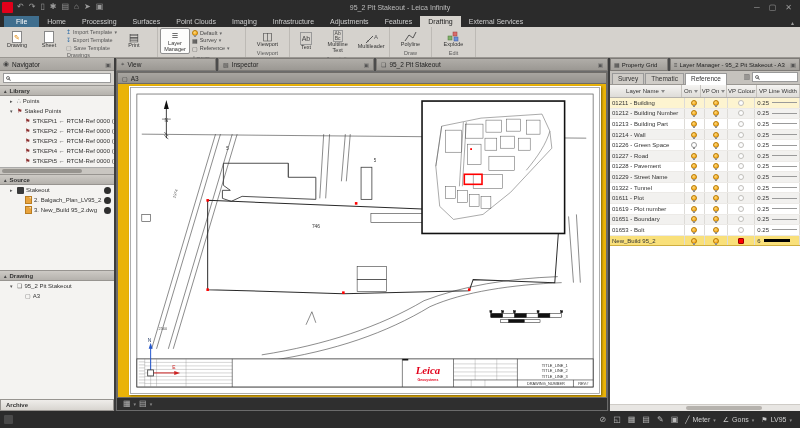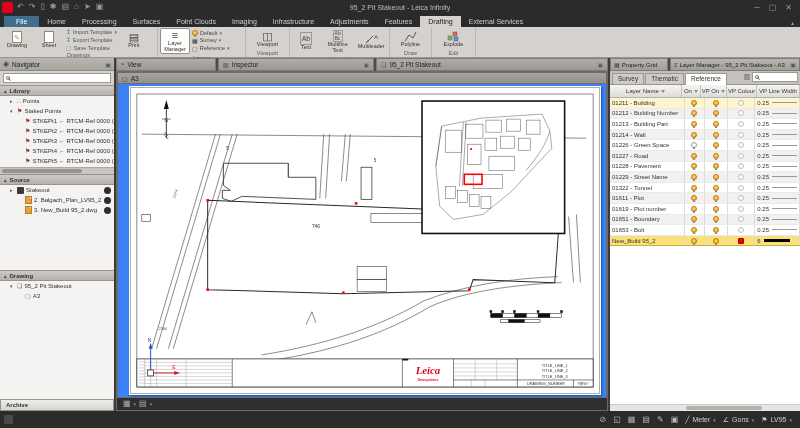--- a/index.html
+++ b/index.html
@@ -71,21 +71,21 @@
   .hscroll .thumb { position:absolute; left:2px; top:1px; height:4px; width:70%; background:#97948f; border-radius:2px; }
   .archive-head { margin-top:auto; height:12px; background:linear-gradient(#efedea,#d8d5d0); border:1px solid #979490; display:flex; align-items:center; font-size:6px; font-weight:bold; color:#333; padding:0 5px; flex:0 0 auto; }
 
   
   .center { flex:1; display:flex; flex-direction:column; min-width:0; background:#6b6b6b; border-right:2px solid #3c3c3c; }
   .center-tabs { height:13px; display:flex; flex:0 0 auto; gap:2px; background:#4c4c4c; }
   .ctab { background:linear-gradient(#b0ada8,#9b9893); border:1px solid #7e7b77; display:flex; align-items:center; gap:3px; font-size:6.5px; color:#222; padding:0 4px; }
   .ctab .ci { font-size:6px; color:#444; }
   .ctab .pin { font-size:5.5px; }
   .doc-bar { height:12px; background:linear-gradient(#a8a5a0,#94918c); border:1px solid #6f6c68; display:flex; align-items:center; gap:3px; font-size:6.5px; color:#1d1d1d; padding:0 4px; margin:1px 1px 0; flex:0 0 auto; }
-  .canvas { flex:1; position:relative; background:#3b82f6; border:1px solid #6f6c68; border-top:none; margin:0 1px; min-height:0; }
+  .canvas { flex:1; position:relative; background:#eab308; border:1px solid #6f6c68; border-top:none; margin:0 1px; min-height:0; }
   .sheet { position:absolute; left:11px; top:2px; right:5px; bottom:2px; background:#fff; box-shadow:1px 1px 2px rgba(0,0,0,.45); }
   .sheet svg { width:100%; height:100%; display:block; }
   .view-toolbar { height:12px; background:#2f2f2f; display:flex; align-items:center; gap:3px; padding:0 6px; flex:0 0 auto; margin:0 1px 1px; }
   .vt-icon { color:#b5b5b5; font-size:8px; line-height:8px; }
   .vt-caret { color:#8a8a8a; font-size:5px; }
 
   
   .right { width:190px; flex:0 0 auto; background:#d5d2cd; display:flex; flex-direction:column; min-height:0; }
   .right-heads { height:13px; display:flex; gap:2px; background:#4c4c4c; flex:0 0 auto; }
   .rhead { background:linear-gradient(#b9b6b1,#a29f9a); border:1px solid #7e7b77; display:flex; align-items:center; gap:2px; font-size:6px; color:#222; padding:0 3px; white-space:nowrap; overflow:hidden; }

